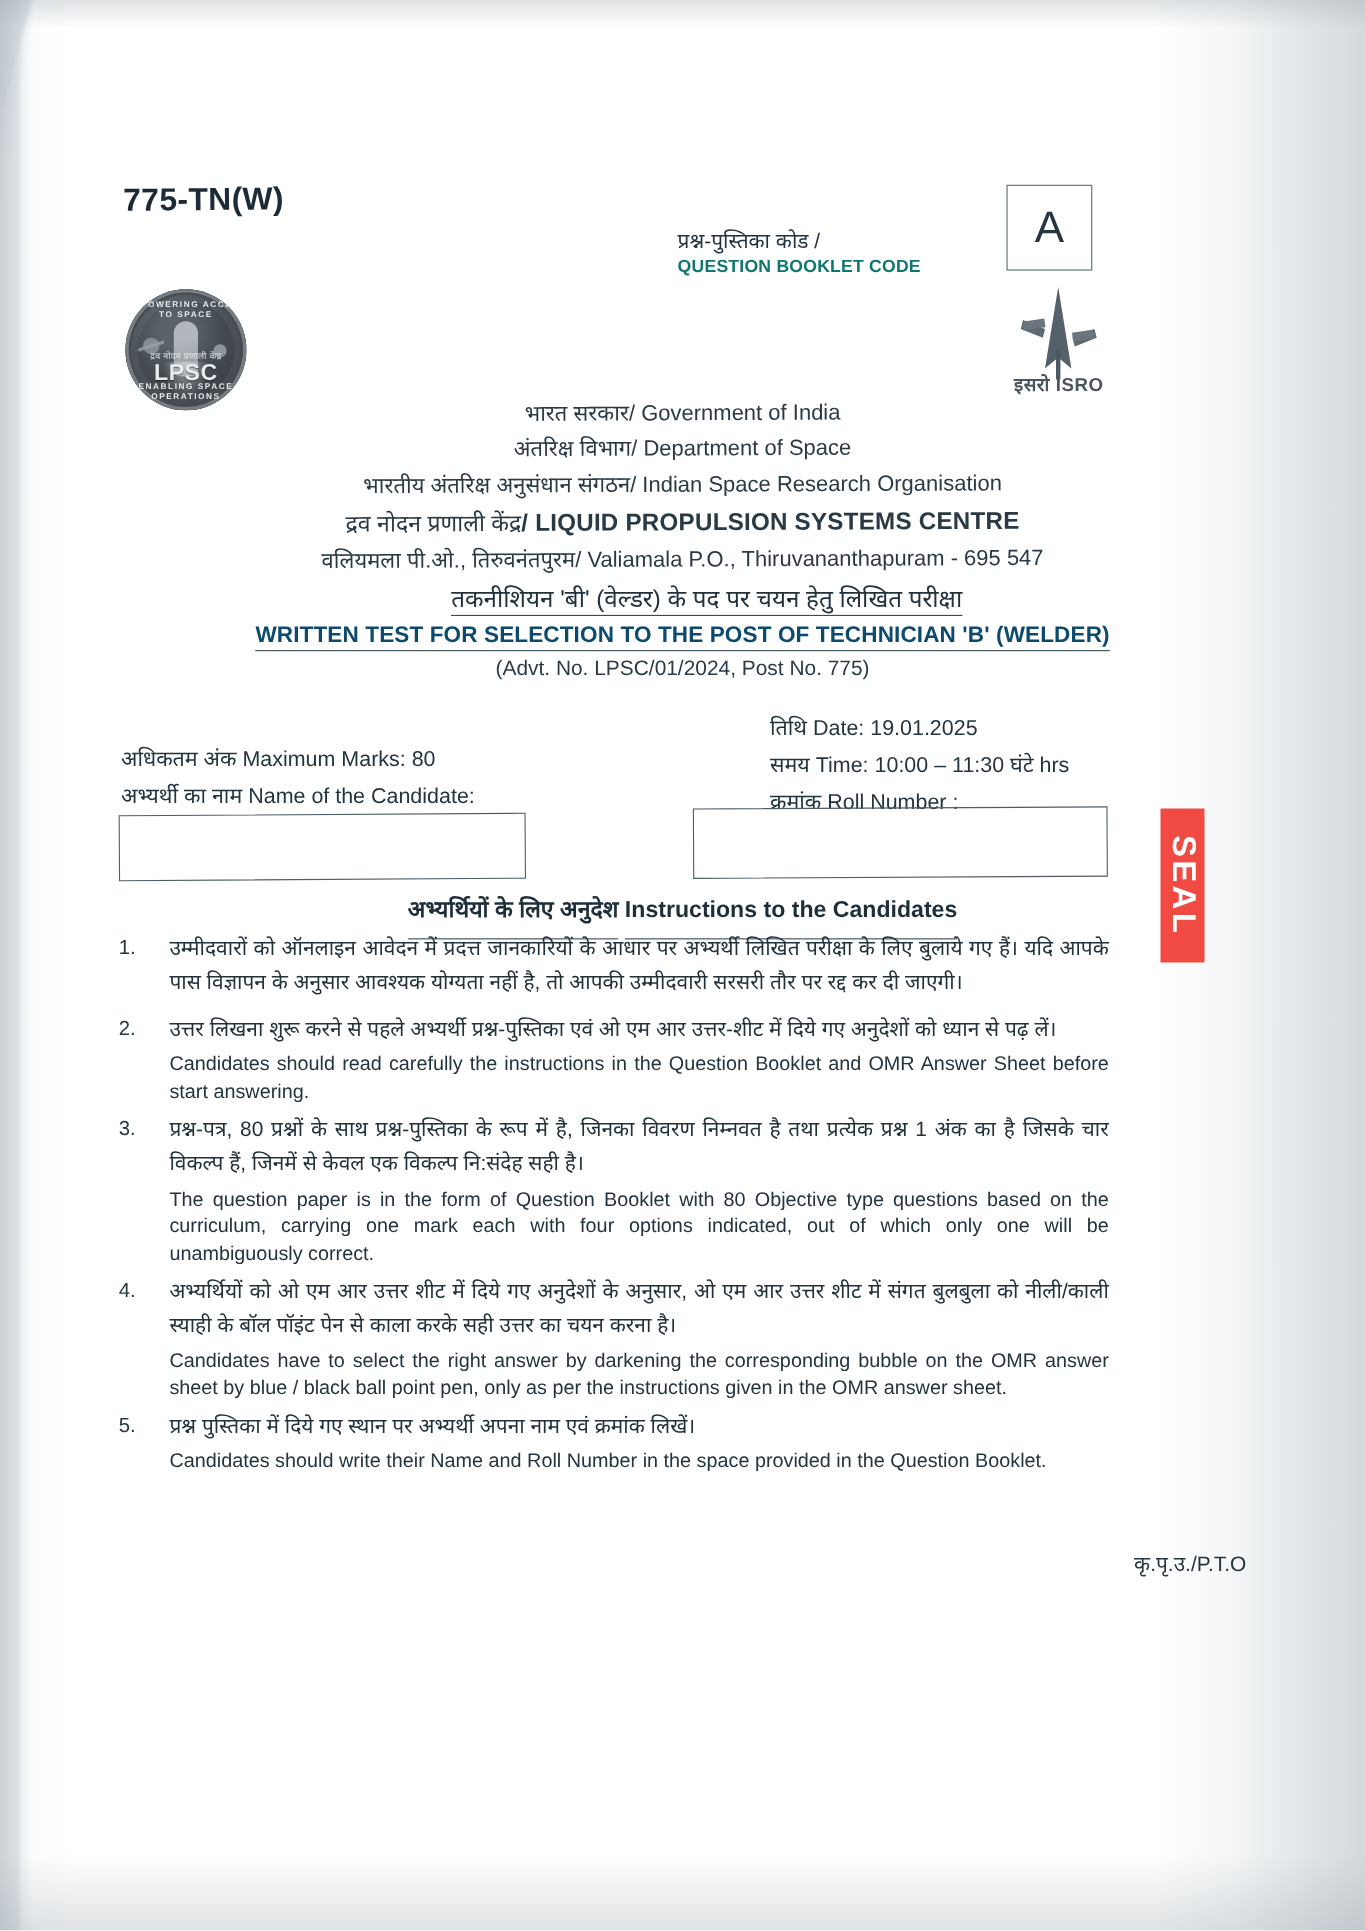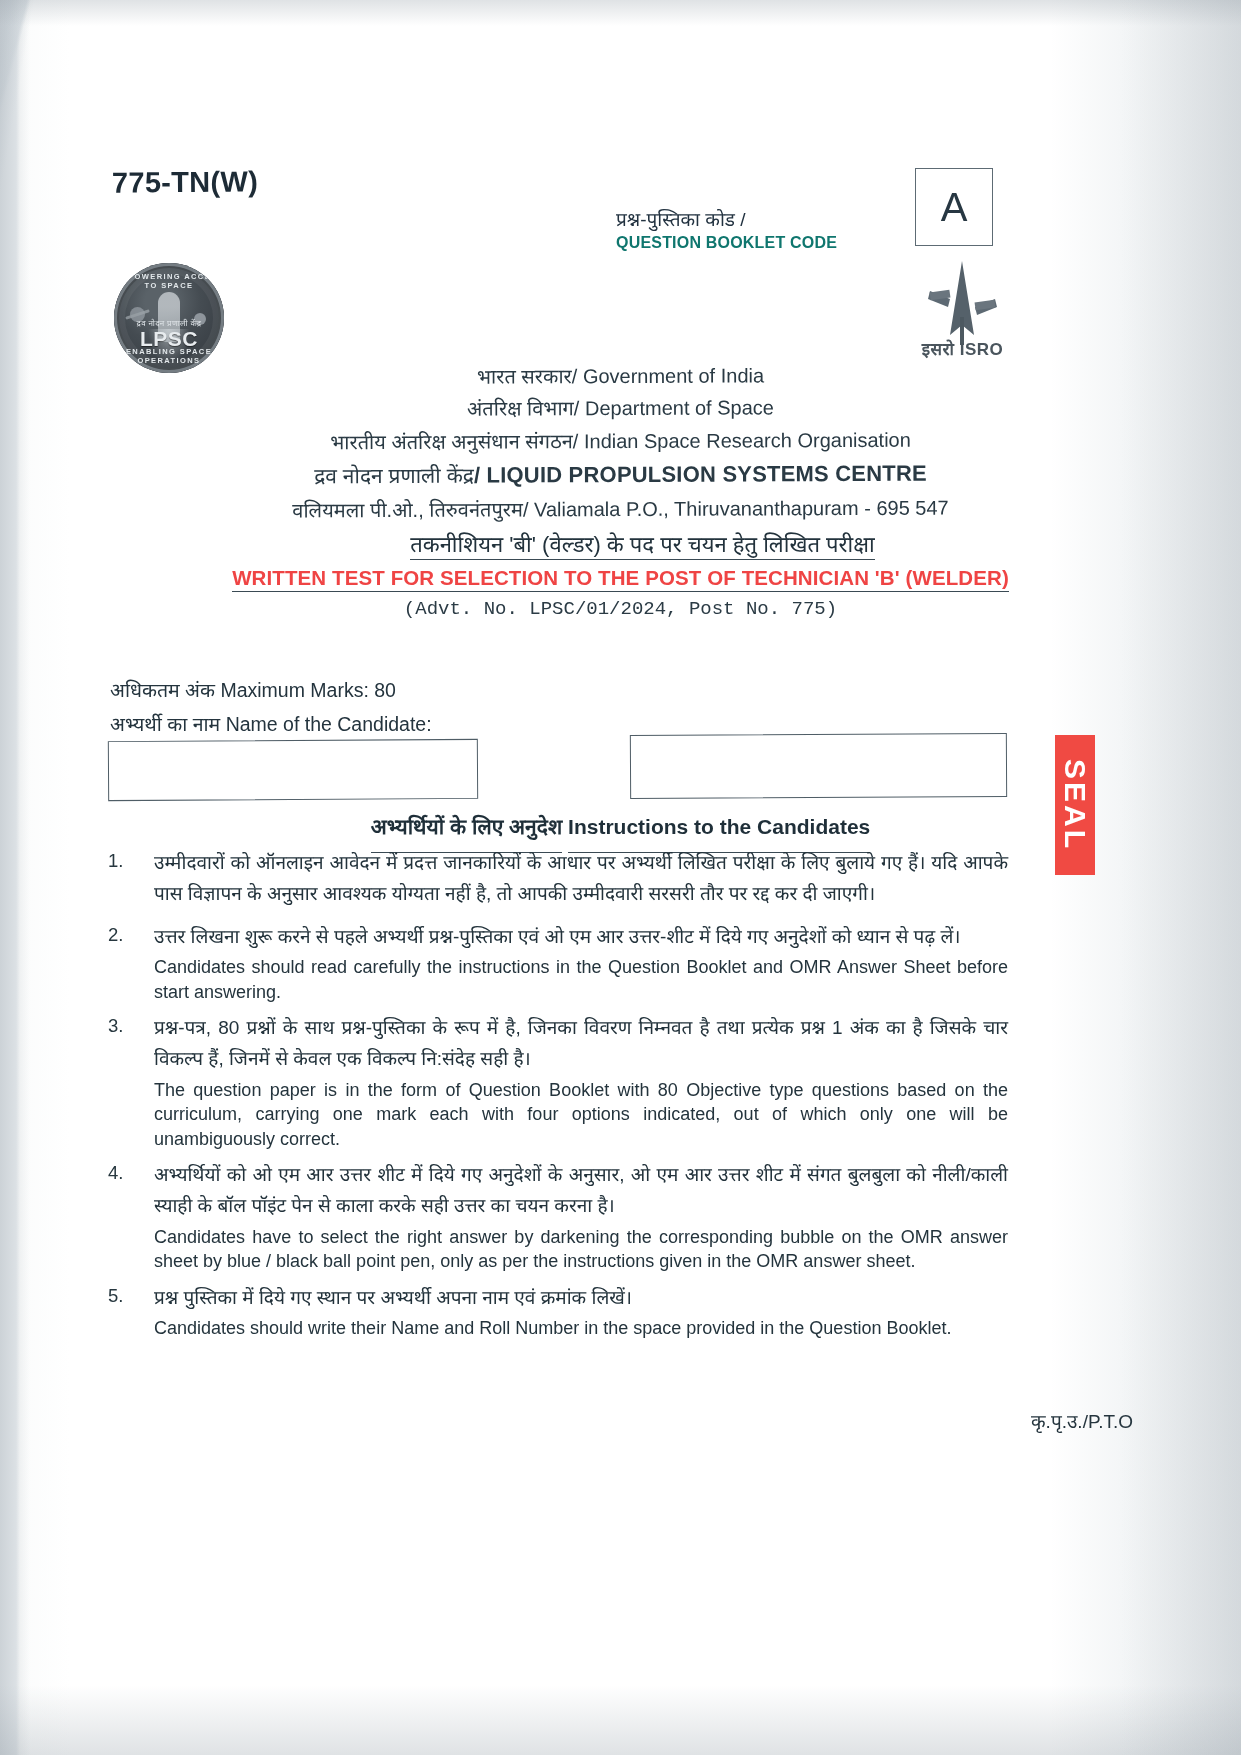--- a/index.html
+++ b/index.html
@@ -119,26 +119,26 @@
   .org-line .en-bold{font-weight:bold;font-size:22px;letter-spacing:.2px;}
 
   
   .title-hi{
     position:absolute;left:0;right:0;top:528px;text-align:center;
     font-size:22px;color:#22323c;padding-left:44px;
   }
   .title-hi span{border-bottom:1.6px solid #3a4a54;padding-bottom:2px;}
   .title-en{
     position:absolute;left:0;right:0;top:566px;text-align:center;
-    font-size:20.5px;font-weight:bold;color:#ef4444;letter-spacing:.1px;
+    font-size:20.5px;font-weight:bold;color:#0c4a6e;letter-spacing:.1px;
   }
   .title-en span{border-bottom:1.6px solid #3a4a54;padding-bottom:2px;}
   .advt{
     position:absolute;left:0;right:0;top:598px;text-align:center;
-    font-size:19px;color:#2b3b45;font-family:Liberation Mono, monospace;
+    font-size:19px;color:#2b3b45;
   }
 
   
   .meta-left{position:absolute;left:110px;top:674px;font-size:19.5px;color:#24343e;line-height:1.72;}
   .meta-right{position:absolute;left:700px;top:646px;font-size:19.5px;color:#24343e;line-height:1.72;}
   .field-box-name{
     position:absolute;left:108px;top:740px;width:368px;height:58px;
     border:1.4px solid #4f5d66;
     transform:rotate(-.35deg);
   }
@@ -268,20 +268,25 @@
   </div>
   <div class="title-en">
     <span>WRITTEN TEST FOR SELECTION TO THE POST OF TECHNICIAN 'B' (WELDER)</span>
   </div>
   <div class="advt">(Advt. No. LPSC/01/2024, Post No. 775)</div>
 
   <div class="meta-left">
     <div>अधिकतम अंक Maximum Marks: 80</div>
     <div>अभ्यर्थी का नाम Name of the Candidate:</div>
   </div>
+  <div class="meta-right">
+    <div>तिथि Date: 19.01.2025</div>
+    <div>समय Time: 10:00 – 11:30 घंटे hrs</div>
+    <div>क्रमांक Roll Number :</div>
+  </div>
 
   <div class="field-box-name"></div>
   <div class="field-box-roll"></div>
 
   <div class="instr-heading">
     <span>अभ्यर्थियों के लिए अनुदेश</span>
     <span>Instructions to the Candidates</span>
   </div>
 
   <div class="instructions">

